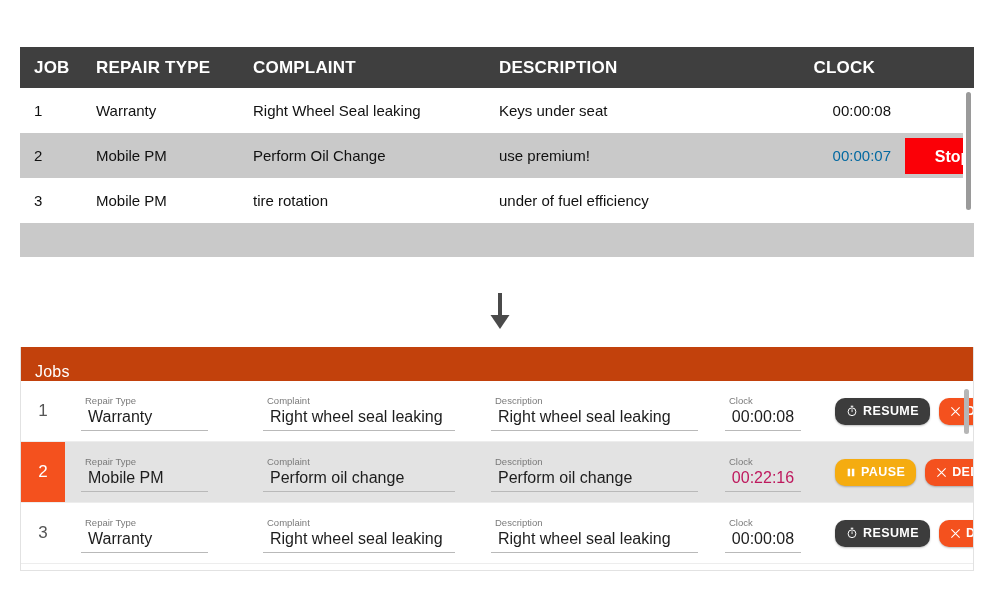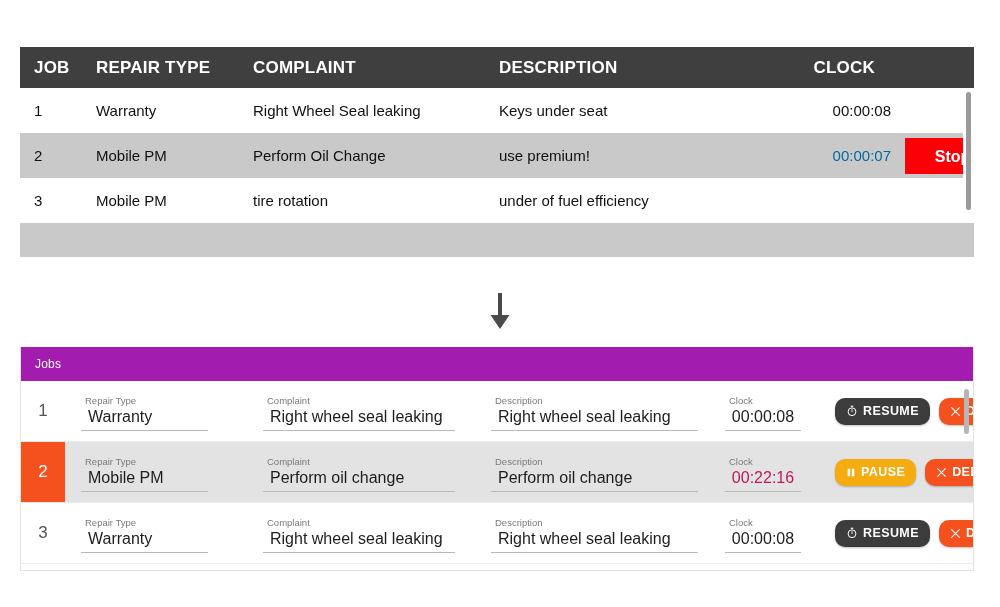--- a/index.html
+++ b/index.html
@@ -143,25 +143,25 @@
     width: 954px;
     height: 224px;
     background: #ffffff;
     box-sizing: border-box;
     border: 1px solid #e2e2e2;
     border-top: 0;
     overflow: hidden;
   }
   .jobs-header {
     height: 34px;
-    background: #a21caf;
-    color: #ffffff;
-    font-size: 12px;
+    background: #c2410c;
+    color: #ffffff;
+    font-size: 16px;
     display: flex;
-    align-items: center;
+    align-items: flex-end;
     padding-left: 14px;
     letter-spacing: 0.2px;
   }
   .job-row {
     position: relative;
     display: flex;
     align-items: center;
     height: 61px;
     background: #ffffff;
     border-bottom: 1px solid #ededed;

